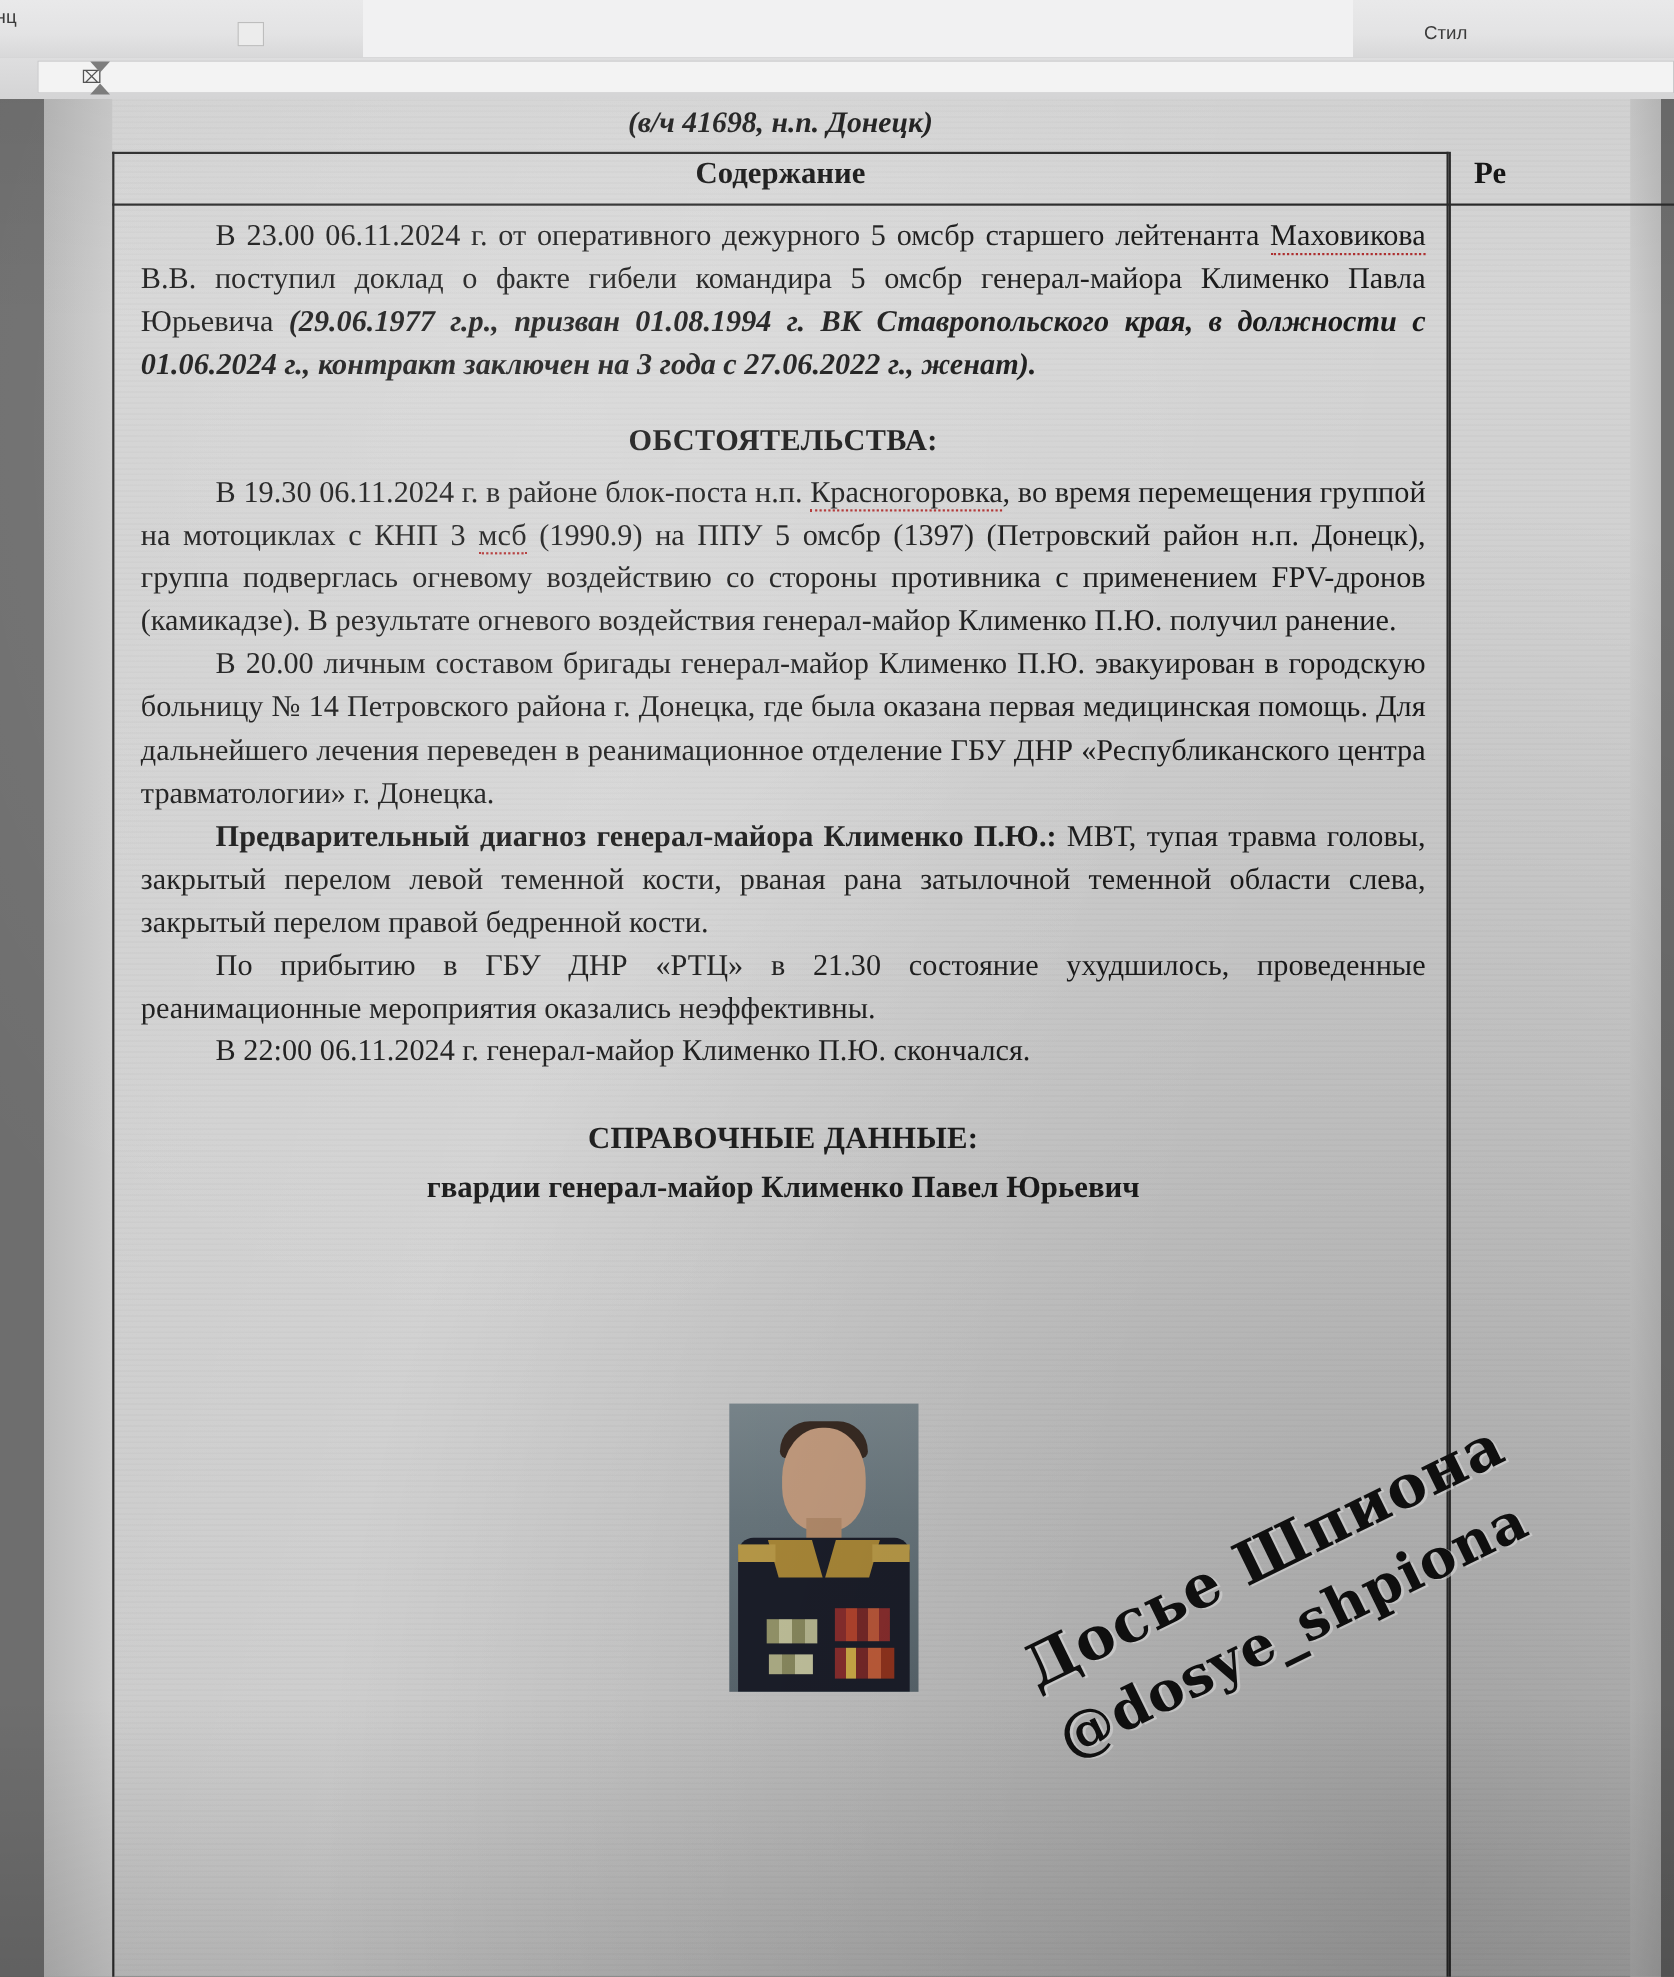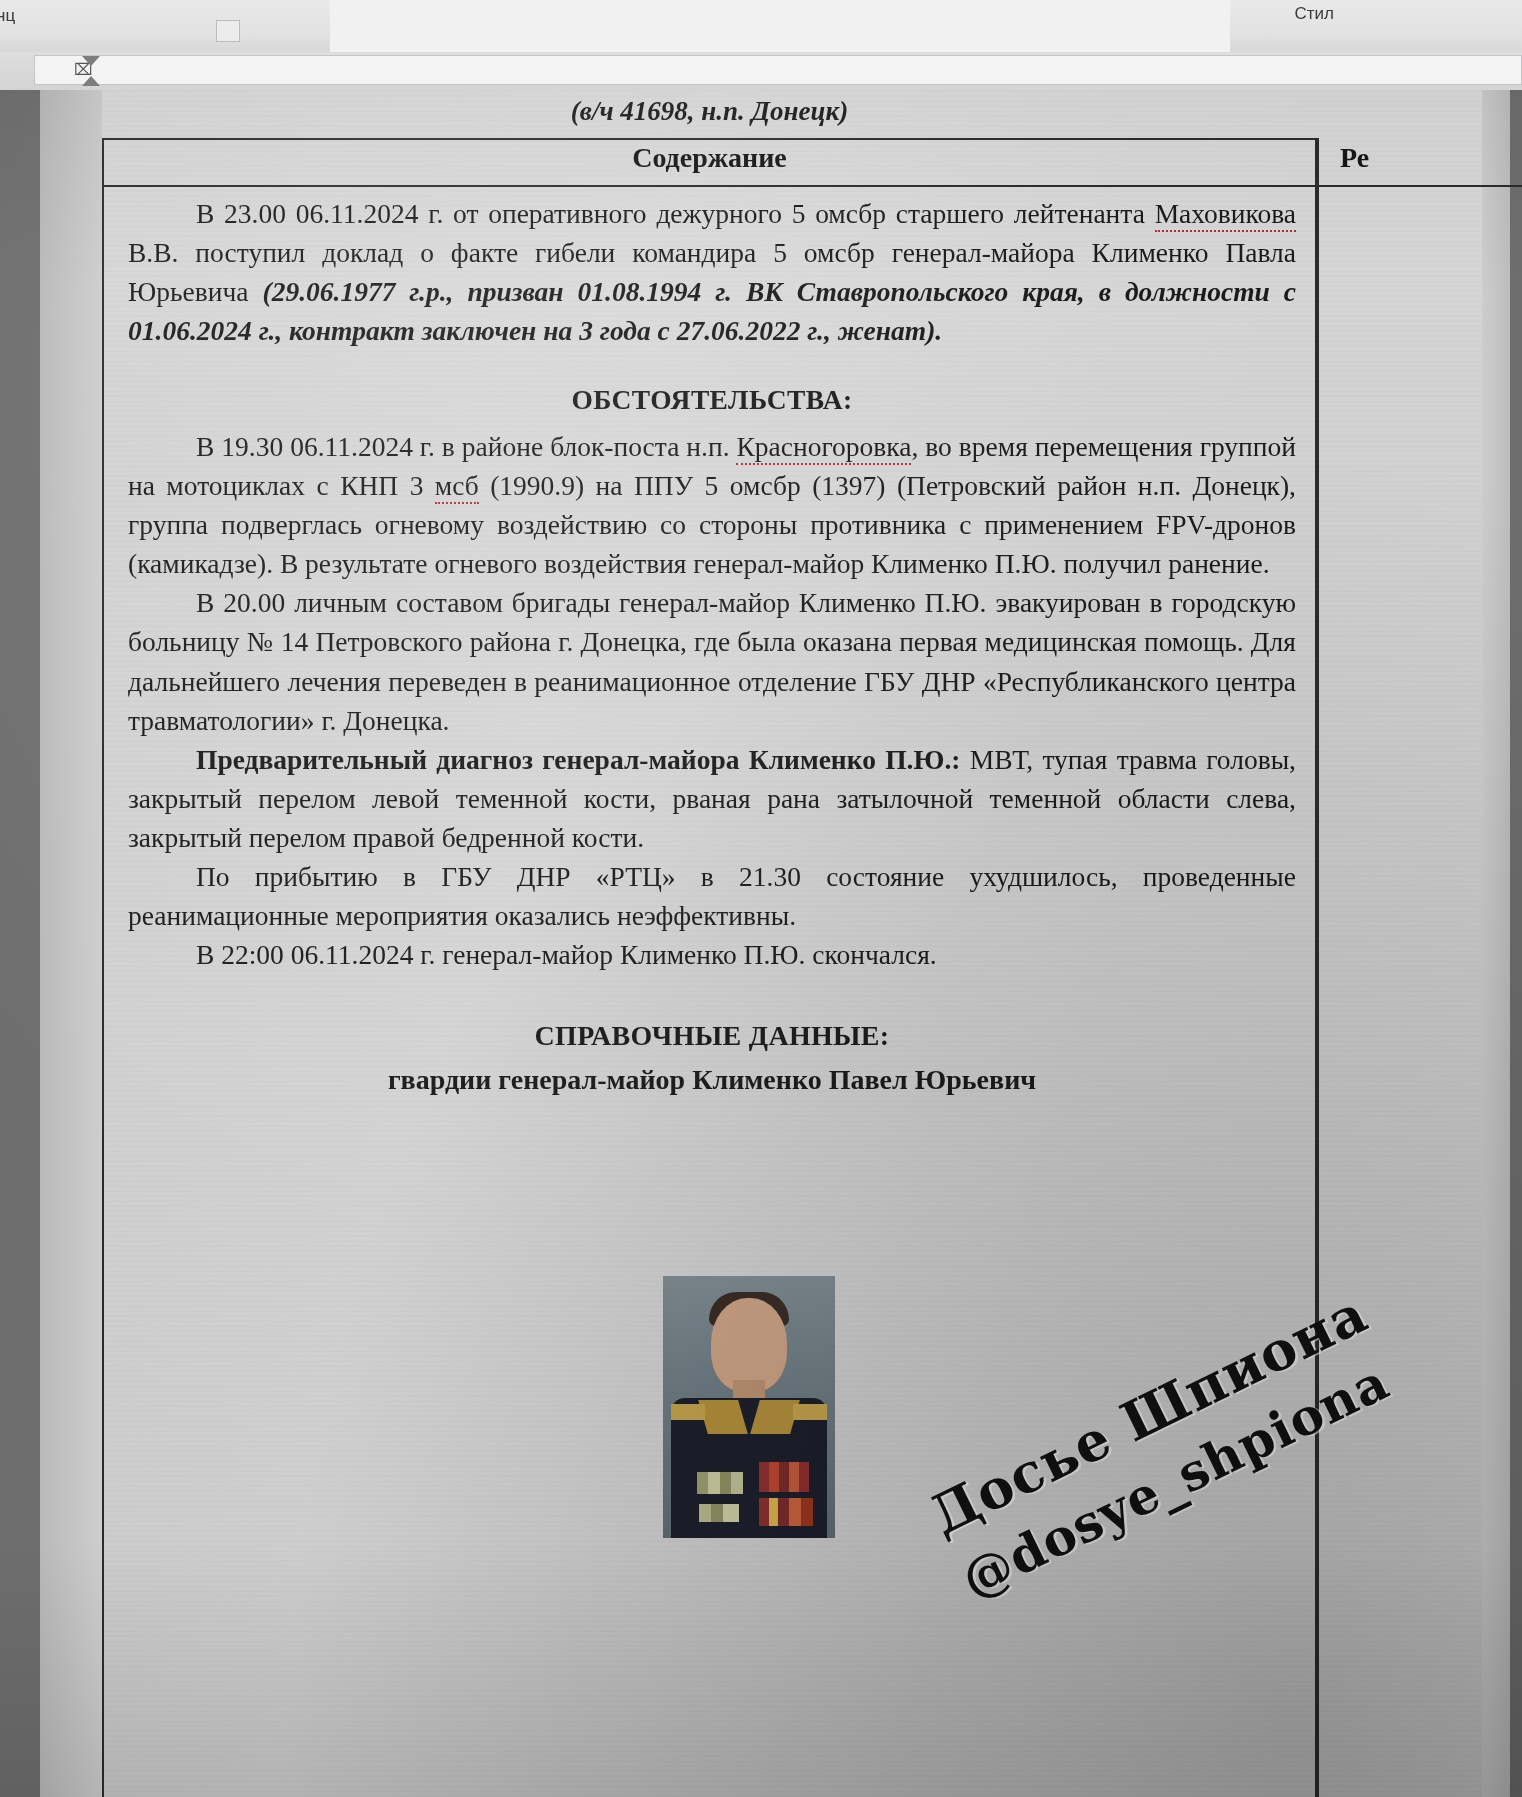--- a/index.html
+++ b/index.html
@@ -37,21 +37,21 @@
     width: 22px; height: 20px;
     font-family: "Liberation Sans", sans-serif;
     font-size: 14px;
     color: #6a6a6a;
     display: flex; align-items: center; justify-content: center;
     border: 1px solid #bdbdbd;
     background: #ececec;
   }
   .ribbon-right-label {
     position: absolute;
-    right: 188px; top: 4px;
+    right: 188px; top: 20px;
     font-family: "Liberation Sans", sans-serif;
     font-size: 17px;
     color: #3b3b3b;
   }
   .chrome-gap {
     position: absolute;
     left: 330px; top: 0; width: 900px; height: 52px;
     background: #f1f1f2;
   }
 

